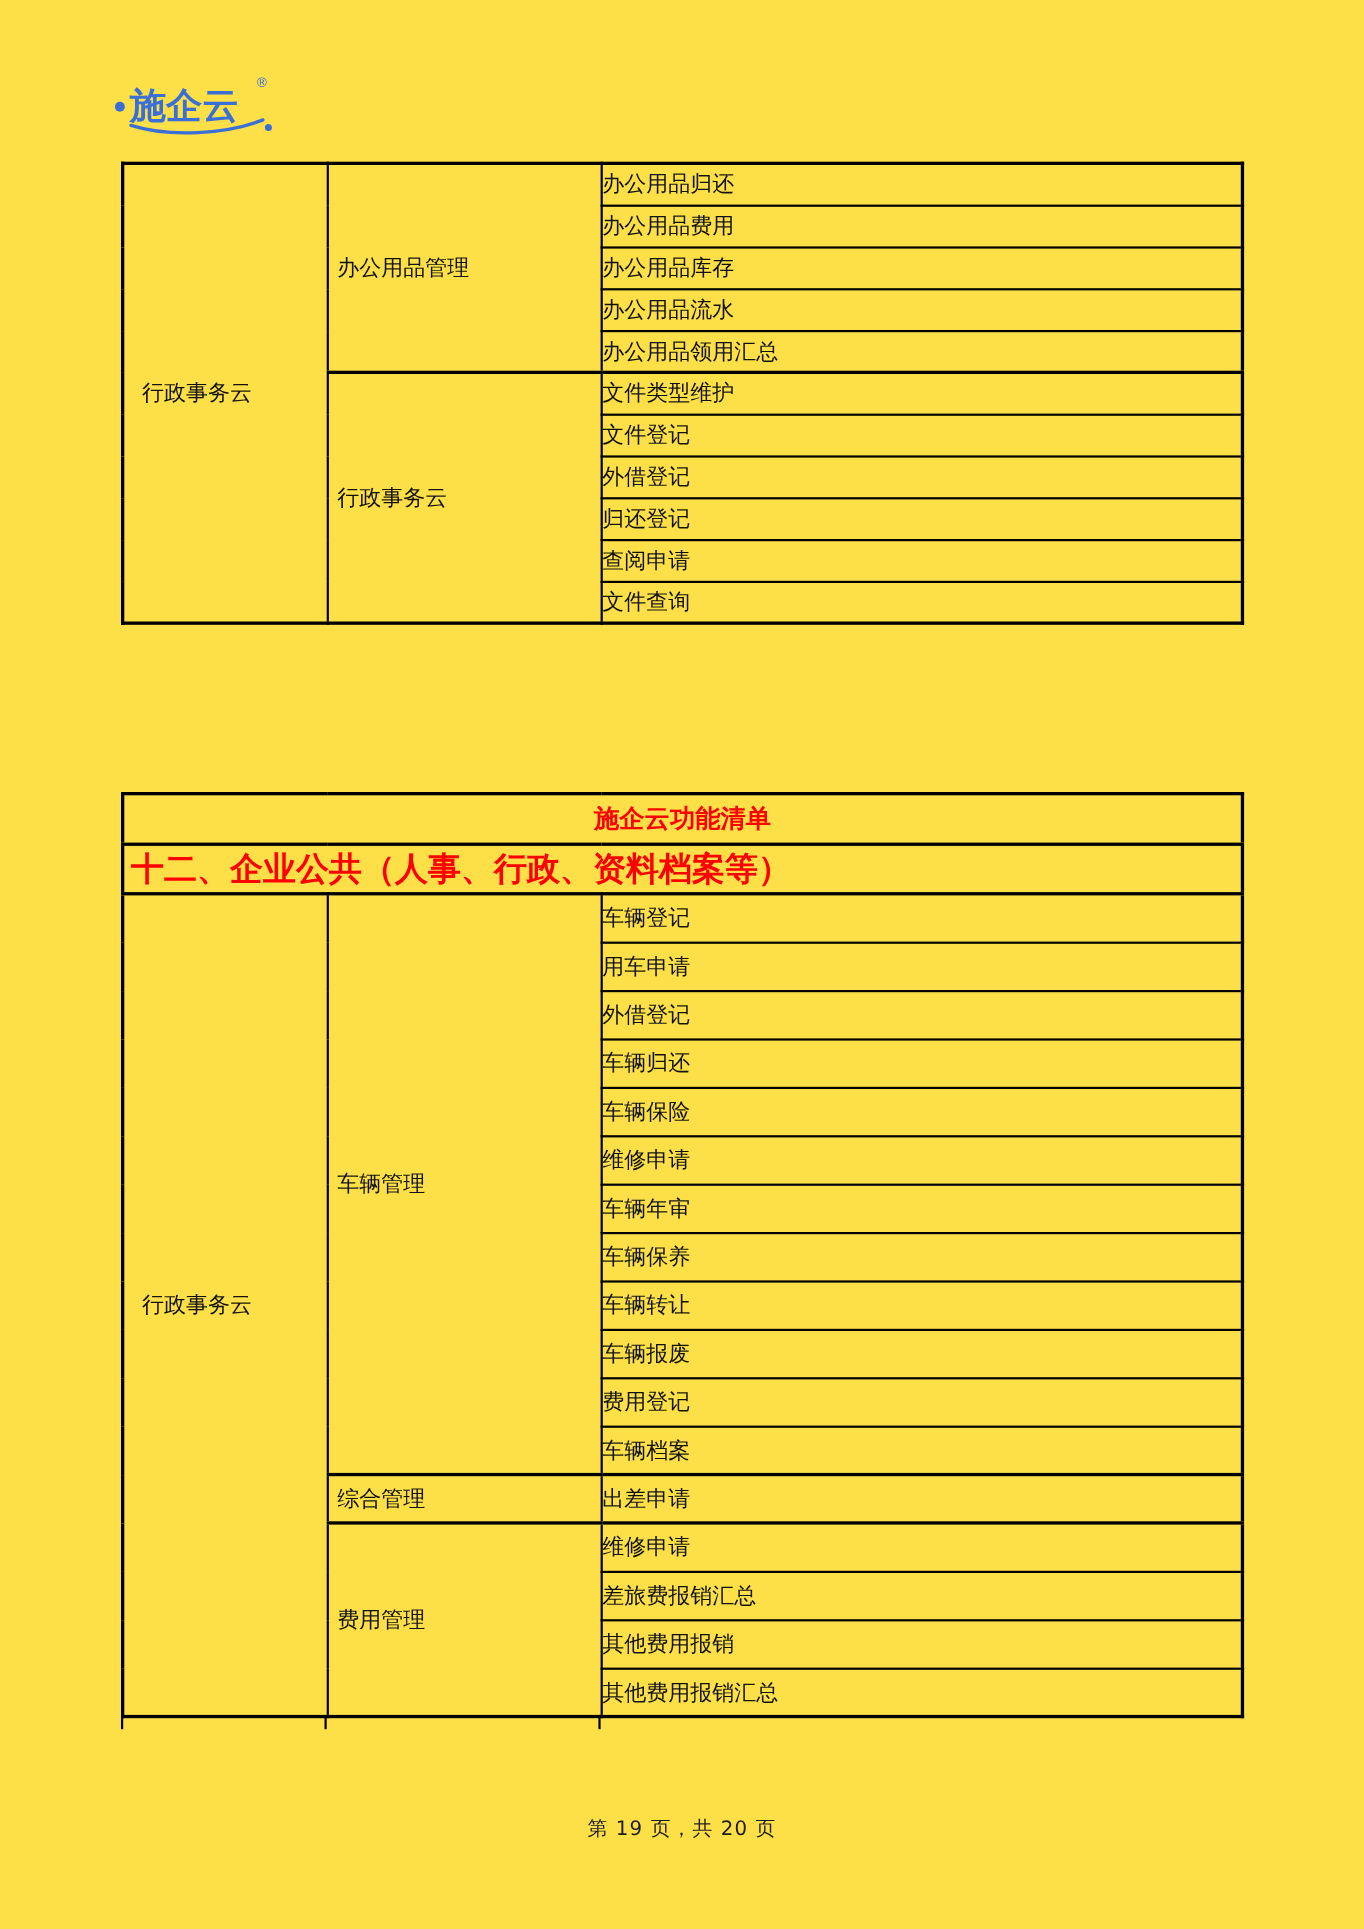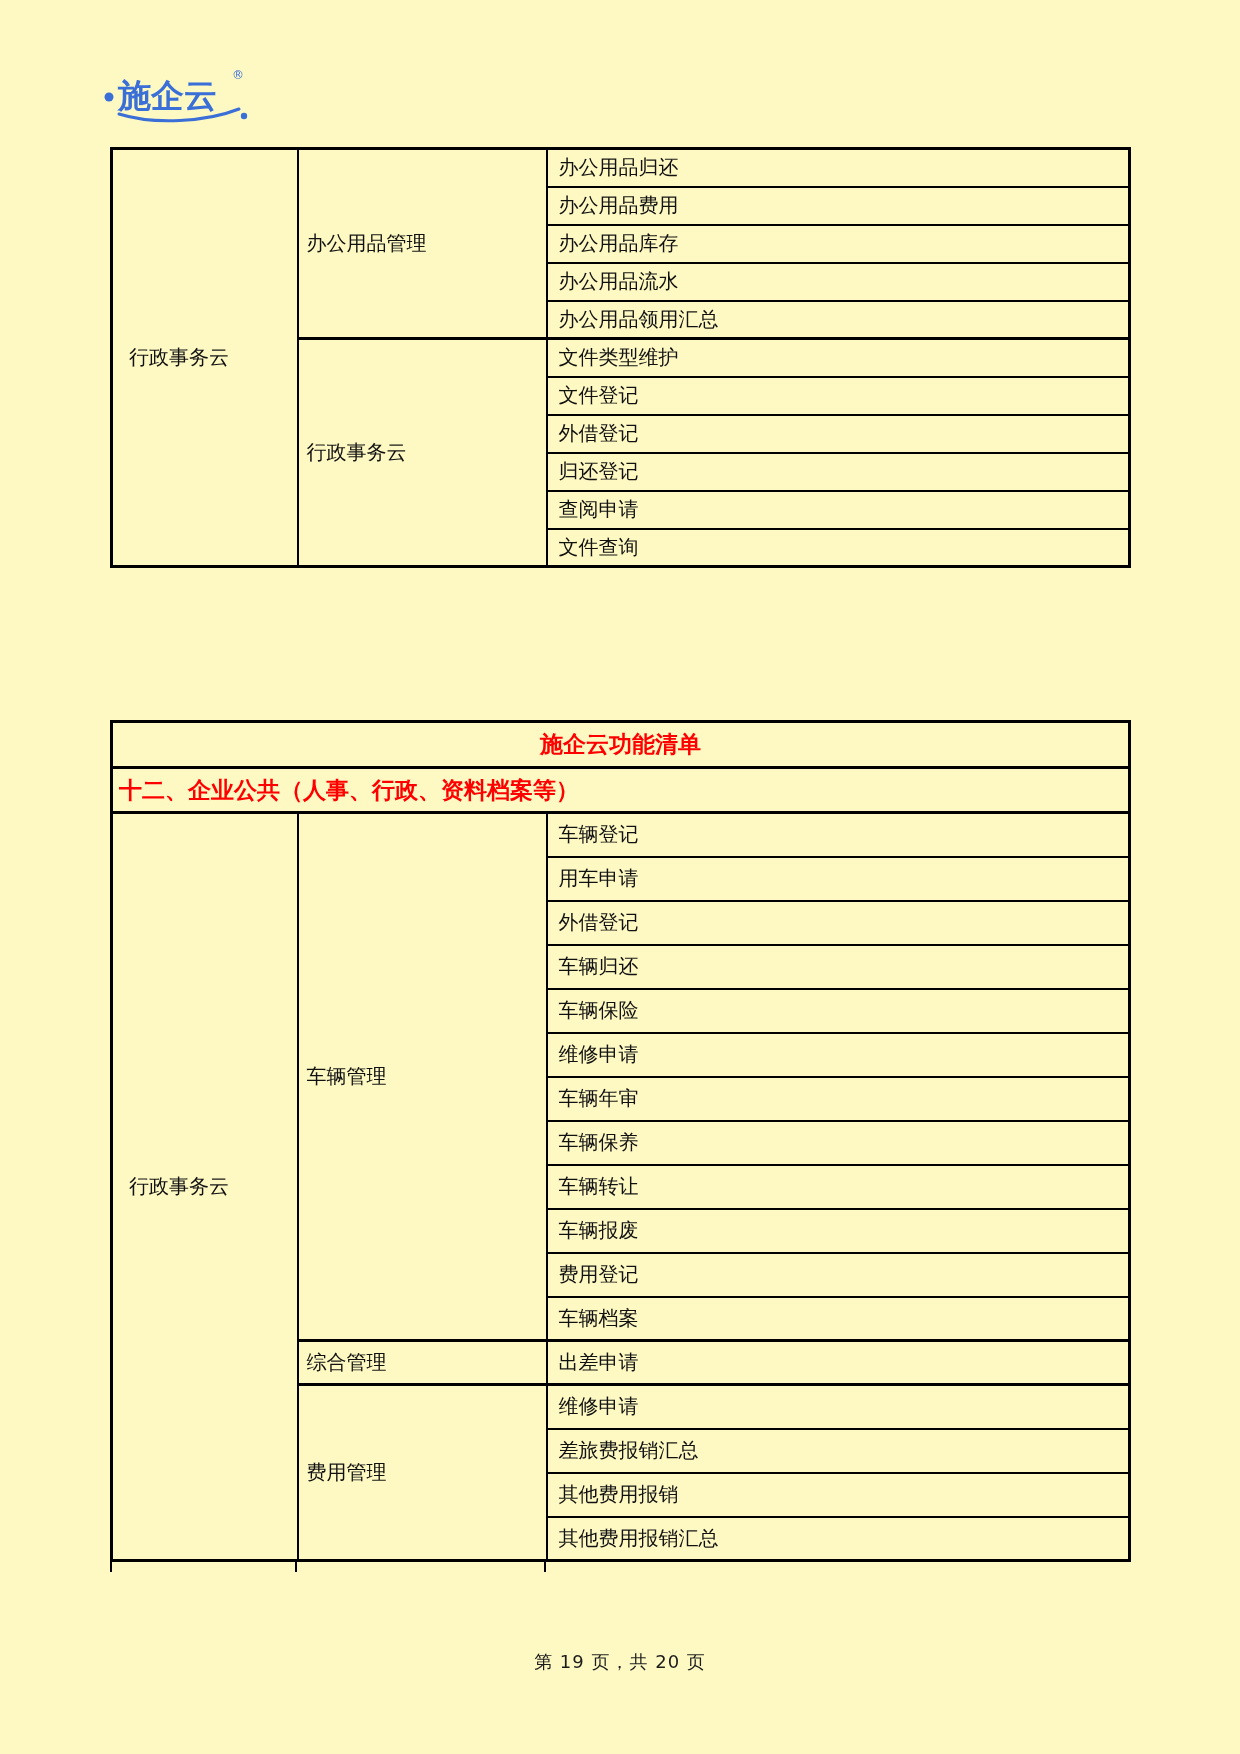--- a/index.html
+++ b/index.html
@@ -7,21 +7,21 @@
     padding: 0;
     width: 1240px;
     height: 1754px;
     background: #ffffff;
     font-family: "DejaVu Sans", "Liberation Sans", sans-serif;
   }
   .page {
     position: relative;
     width: 1240px;
     height: 1754px;
-    background: #fef9c3;
+    background: #fde047;
     overflow: hidden;
   }
 
   
   .logo-left  { position: absolute; left: 102px; top: 64px; }
   .logo-right { position: absolute; left: 962px; top: 58px; }
 
   
   table.func-table {
     position: absolute;
@@ -41,34 +41,34 @@
     overflow: hidden;
     white-space: nowrap;
   }
   #table1 tr { height: 38px; }
   #table2 tr.body-row { height: 44px; }
   #table2 tr.title-row { height: 46px; }
   #table2 tr.section-row { height: 45px; }
 
   td.cat-cell   { padding-left: 16px; }
   td.group-cell { padding-left: 8px; }
-  td.item-cell  { padding-left: 11px; }
+  td.item-cell  { }
 
   td.title-cell {
     text-align: center;
     font-weight: bold;
     font-size: 23px;
     color: #FF0000;
     border-bottom-width: 3px;
   }
   td.section-cell {
     text-align: left;
     padding-left: 6px;
     font-weight: bold;
-    font-size: 23px;
+    font-size: 30px;
     color: #FF0000;
     border-bottom-width: 3px;
   }
   tr.group-start td { border-top-width: 3px; }
 
   
   .stub {
     position: absolute;
     width: 2px;
     height: 13px;

